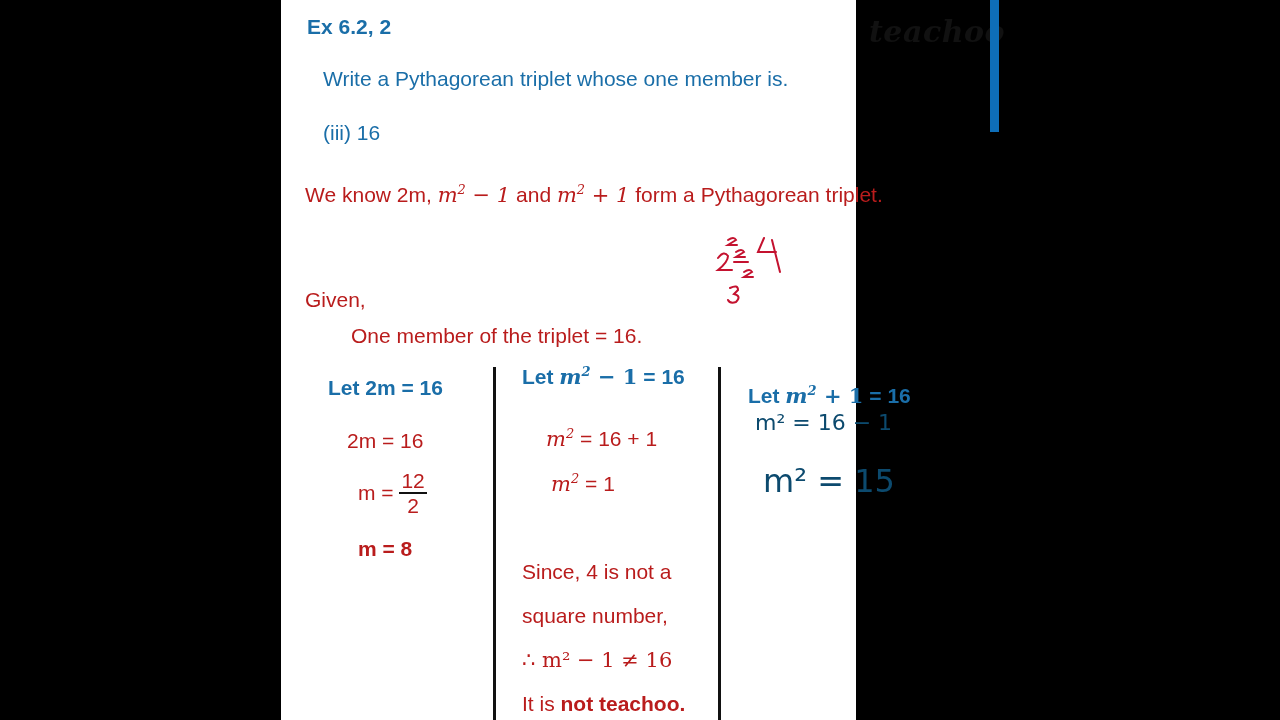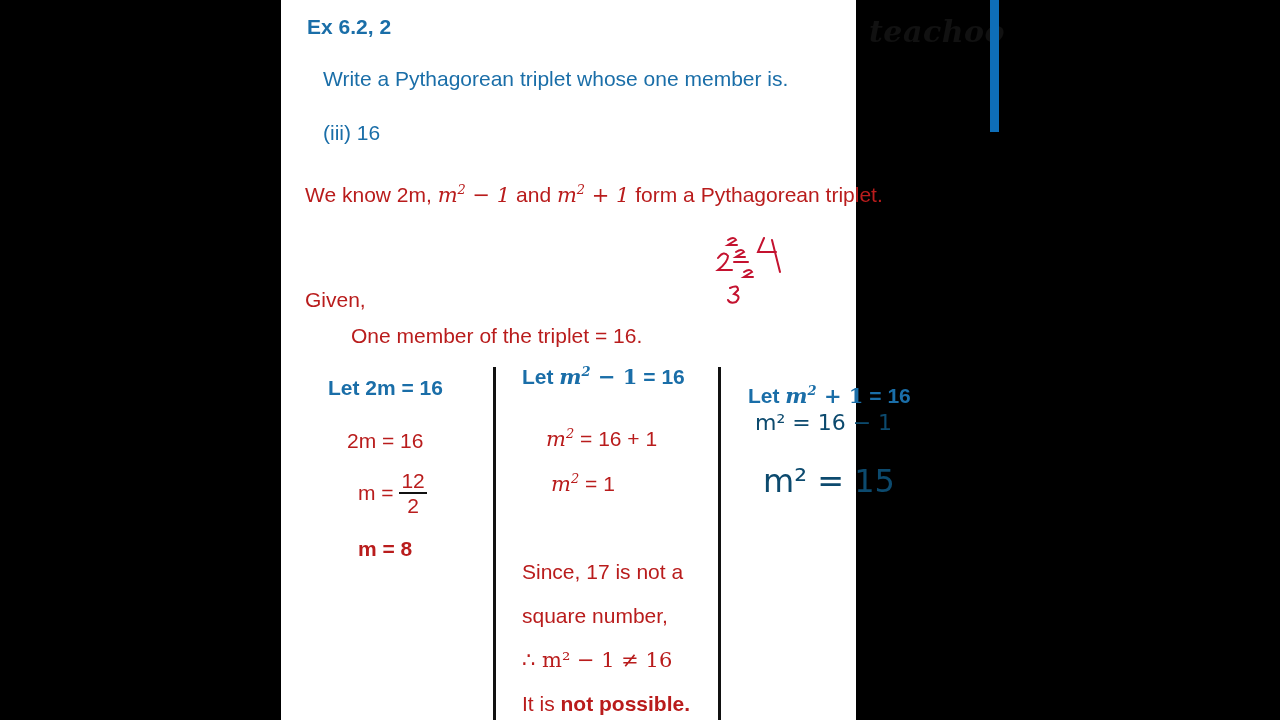--- a/index.html
+++ b/index.html
@@ -73,26 +73,26 @@
     <span>Let</span>
     <span class="m">m<sup class="mn">2</sup><span class="mn" style="font-style:normal;"> − 1</span></span>
     <span>= 16</span>
   </div>
   <div class="abs blk t22" style="left:265px; top:427px;">
     <span class="m">m<sup class="mn">2</sup></span> <span>= 16 + 1</span>
   </div>
   <div class="abs blk t22" style="left:270px; top:472px;">
     <span class="m">m<sup class="mn">2</sup></span> <span>= 1</span>
   </div>
-  <div class="abs blk t22" style="left:241px; top:560px;">Since, 17 is not a</div>
+  <div class="abs blk t22" style="left:241px; top:560px;">Since, 4 is not a</div>
   <div class="abs blk t22" style="left:241px; top:604px;">square number,</div>
   <div class="abs blk t22 mn" style="left:241px; top:648px;">∴ m² − 1 ≠ 16</div>
   <div class="abs blk t22" style="left:241px; top:692px;">
     <span>It is</span>
-    <span class="bold">not possible.</span>
+    <span class="bold">not teachoo.</span>
   </div>
 
   <div class="abs blue bold t22" style="left:467px; top:383px;">
     <span>Let</span>
     <span class="m">m<sup class="mn">2</sup><span class="mn" style="font-style:normal;"> + 1</span></span>
     <span>= 16</span>
   </div>
   <div class="abs hw" style="left:474px; top:410px;">m² = 16 − 1</div>
   <div class="abs hw" style="left:482px; top:462px; font-size:32px;">m² = 15</div>
 </div>

